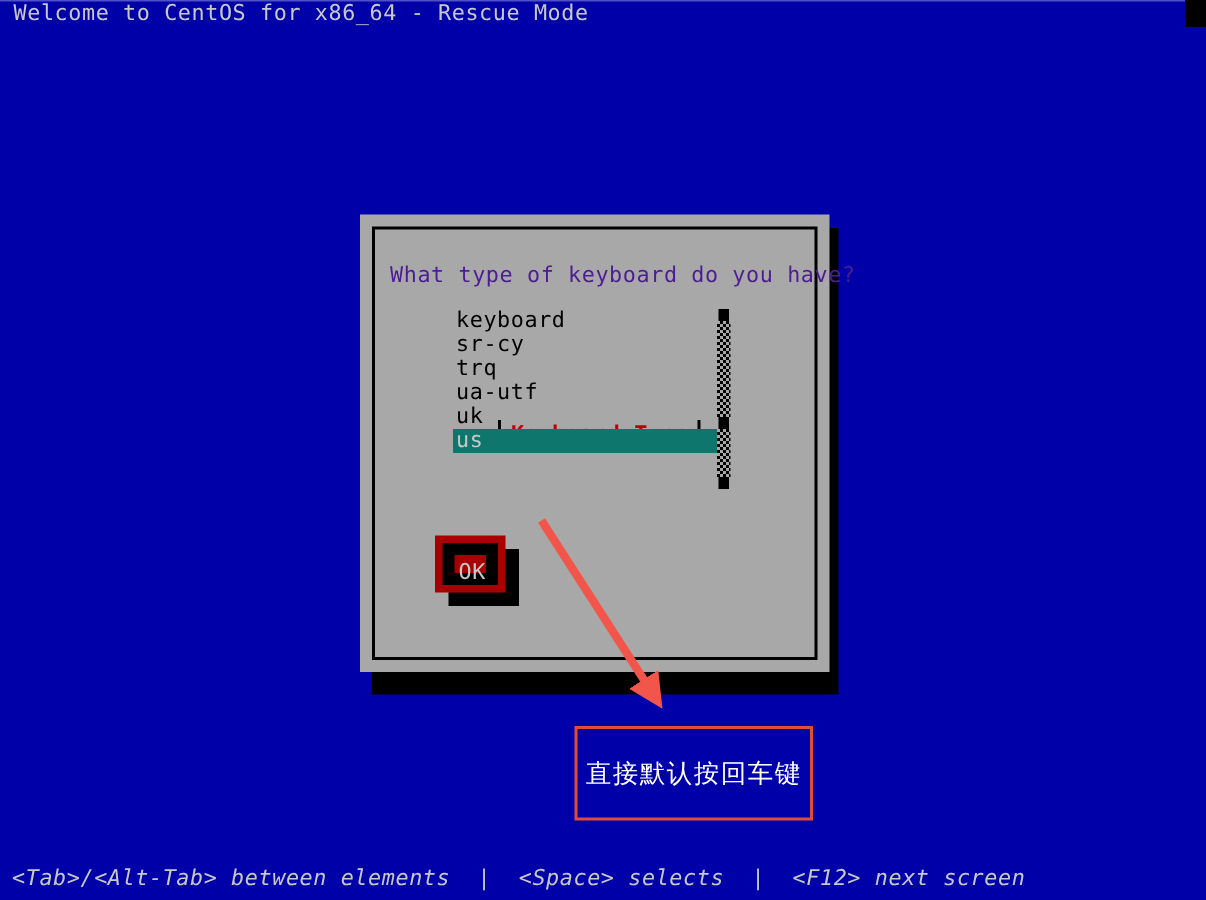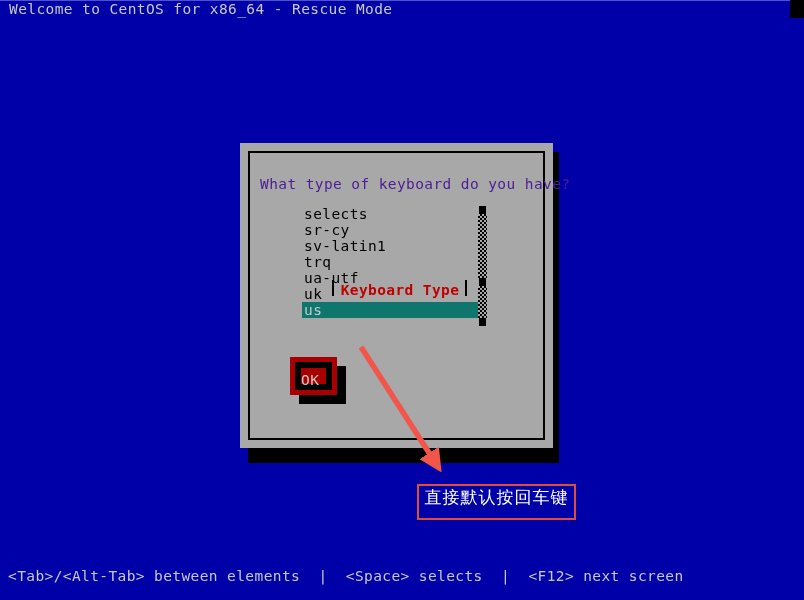--- a/index.html
+++ b/index.html
@@ -147,63 +147,65 @@
   .dlg-button {
     position: absolute;
     width: 47px; height: 38px;
     background: #a80000;
     box-shadow: 9px 9px 0 0 #000000;
   }
   .dlg-button-inner {
     position: absolute;
     left: 5px; top: 5px;
     right: 5px; bottom: 5px;
-    border: 6px solid #000000;
+    border: 8px solid #000000;
     line-height: 24px;
-    text-align: left;
+    text-align: right;
     color: #c8c8c8;
     font-size: 14.5px;
     letter-spacing: 0.4px;
     white-space: pre;
   }
   #ok-button { left: 50px; top: 214px; }
   #back-button { left: 186px; top: 214px; width: 58px; }
 
   
   #annotation-arrow {
     position: absolute;
     left: 340px; top: 335px;
     width: 130px; height: 150px;
     pointer-events: none;
   }
   #annotation-box {
     position: absolute;
-    left: 417px; top: 484px;
-    width: 159px; height: 36px;
+    left: 383px; top: 484px;
+    width: 159px; height: 63px;
     border: 2px solid #e04c3c;
     box-sizing: border-box;
     display: flex;
+    align-items: center;
     justify-content: center;
   }
   #annotation-text {
     color: #ffffff;
     font-size: 17px;
     font-family: "DejaVu Sans", "Liberation Sans", sans-serif;
     letter-spacing: 1px;
     white-space: pre;
   }
 
   
   #footer-bar {
     position: absolute;
-    left: 8px; bottom: 16px;
-    color: #c8c8c8;
-    font-size: 14.5px;
-    letter-spacing: 0.4px;
-    white-space: pre;
+    left: 8px; bottom: 6px;
+    color: #c8c8c8;
+    font-size: 14.5px;
+    letter-spacing: 0.4px;
+    white-space: pre;
+    font-style: italic;
   }
 </style>
 </head>
 <body>
 
 <div id="screen-top-rule"></div>
 
 <div id="header-bar">Welcome to CentOS for x86_64 - Rescue Mode</div>
 <div id="header-right-edge"></div>
 
@@ -213,23 +215,22 @@
 
   <div id="dialog-frame"></div>
   <div id="dialog-title-gap"></div>
   <div id="dialog-title-tick-left"></div>
   <div id="dialog-title-tick-right"></div>
   <div id="dialog-title">Keyboard Type</div>
 
   <div id="dialog-prompt">What type of keyboard do you have?</div>
 
   <div id="keyboard-list">
-      <div class="list-row">selects</div>
+      <div class="list-row">keyboard</div>
       <div class="list-row">sr-cy</div>
-      <div class="list-row">sv-latin1</div>
       <div class="list-row">trq</div>
       <div class="list-row">ua-utf</div>
       <div class="list-row">uk</div>
       <div class="list-row selected">us</div>
     </div>
 
   <div id="list-scrollbar">
     <div class="sb-block" style="top:0px;height:8px;"></div>
     <div class="sb-track" style="top:8px;height:64px;"></div>
     <div class="sb-block" style="top:72px;height:8px;"></div>

